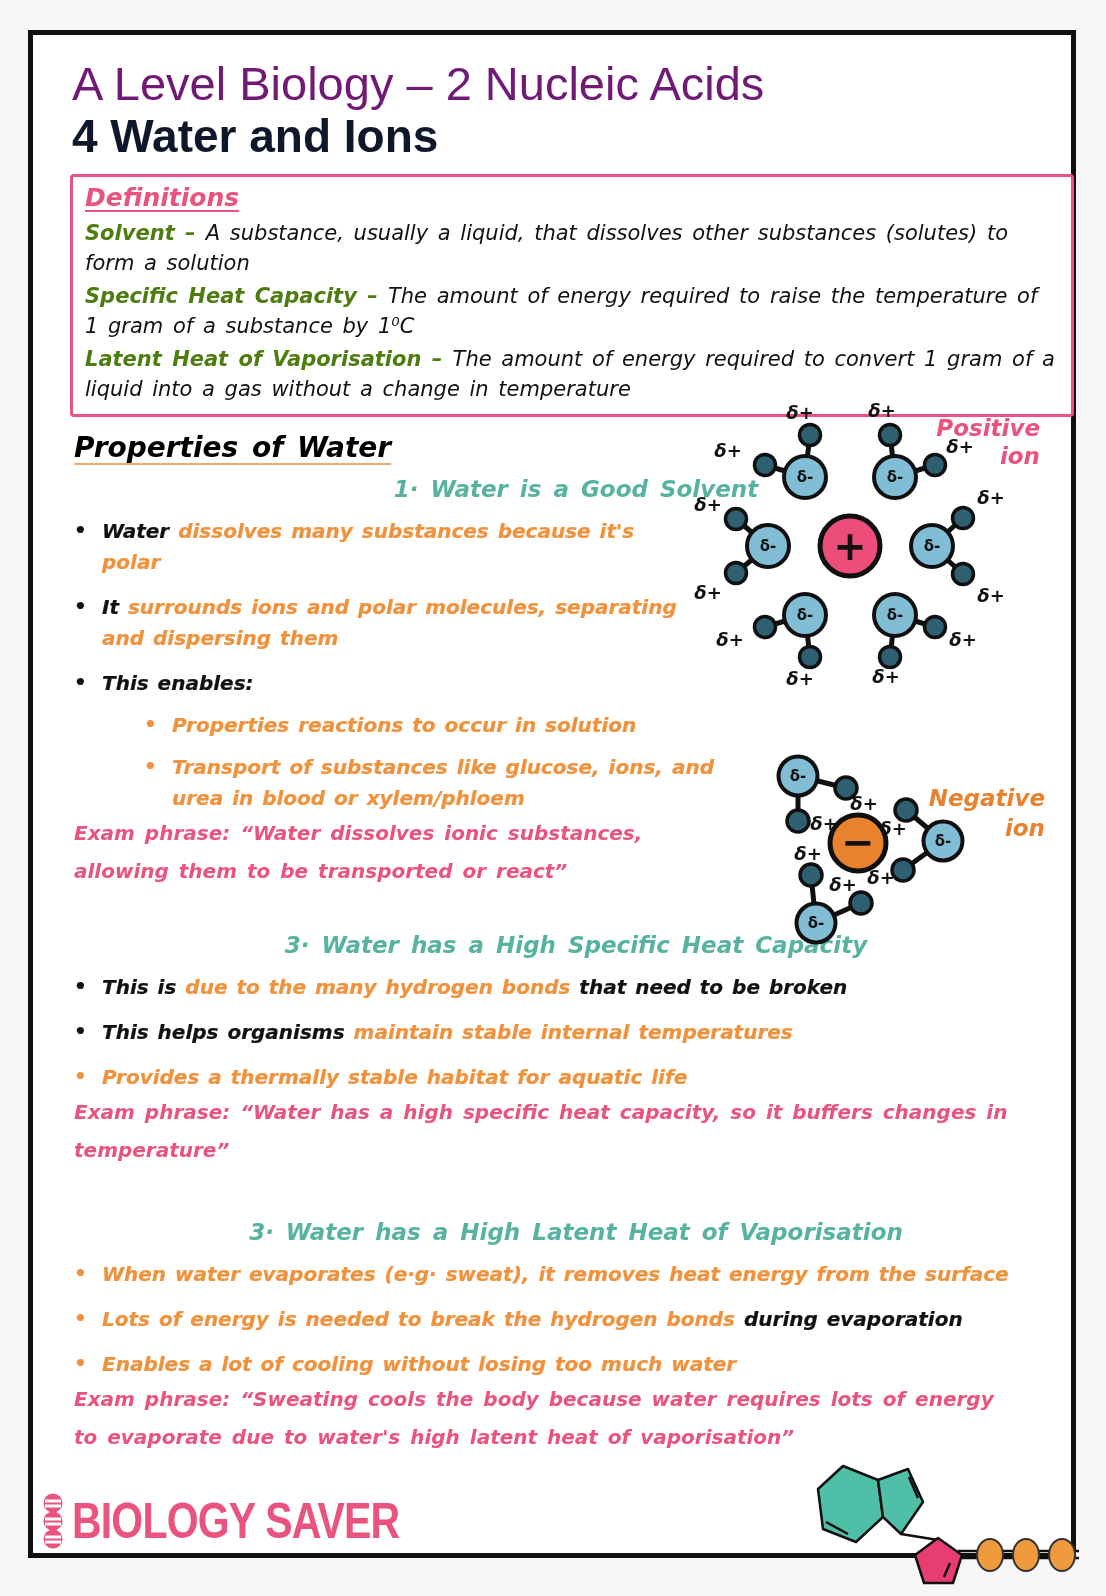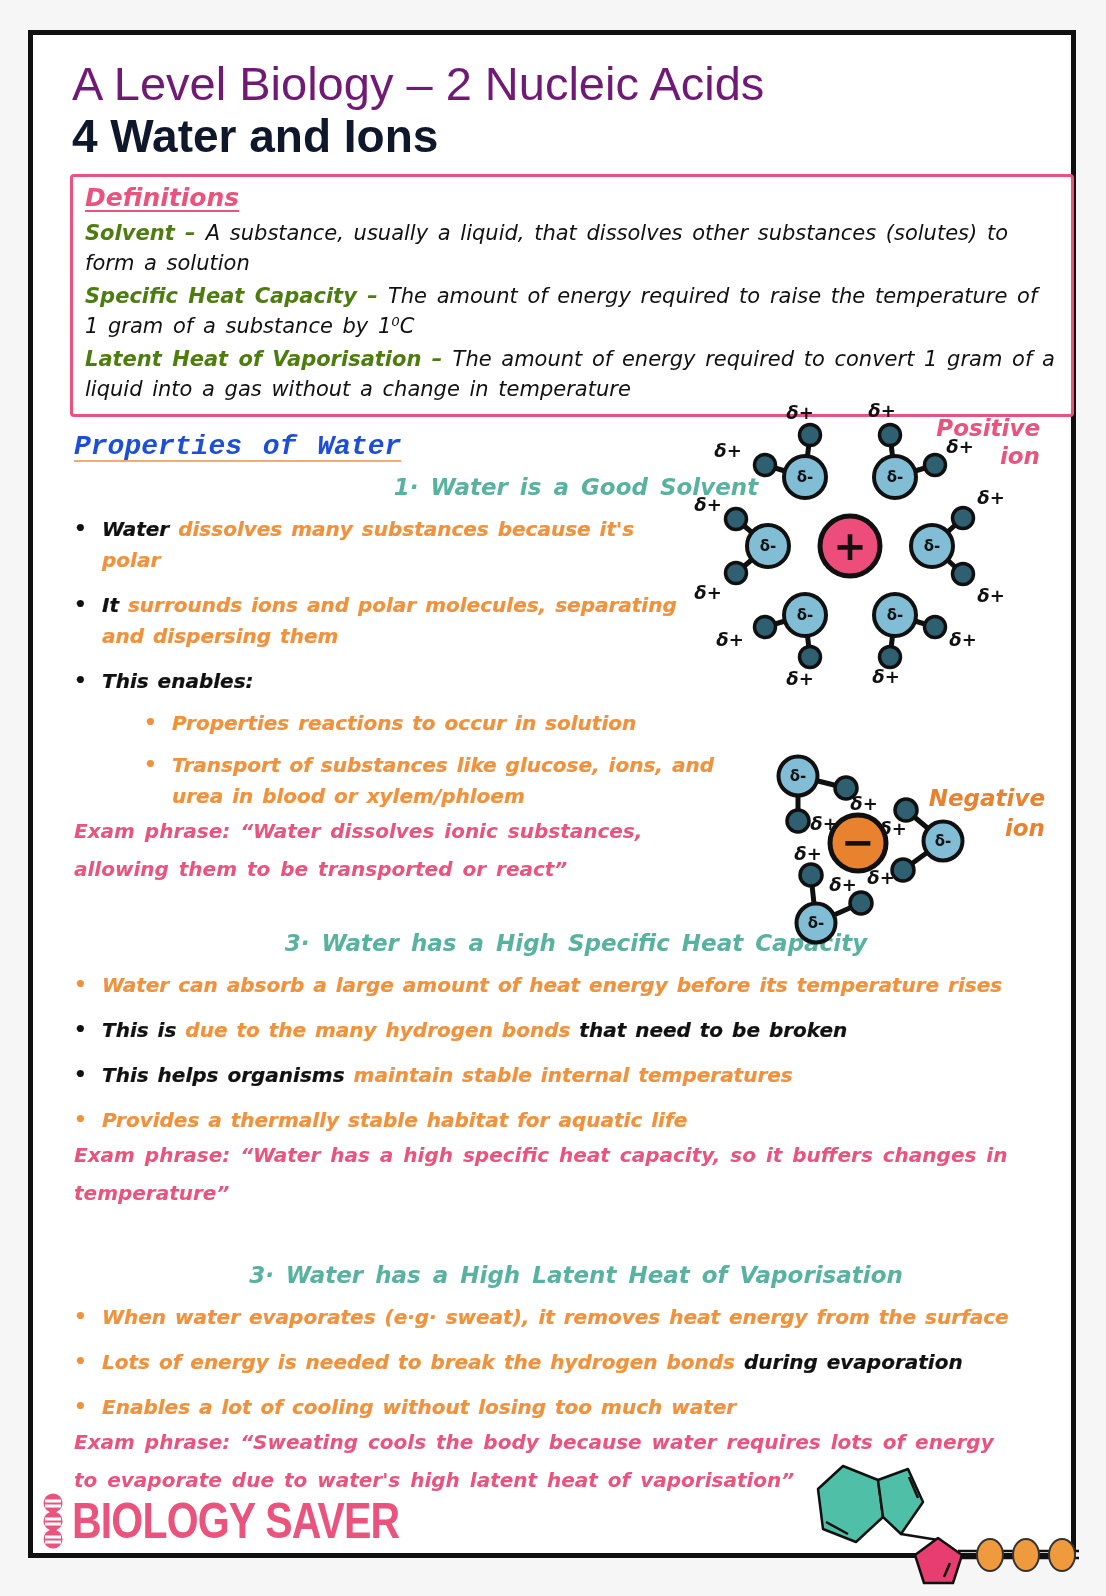--- a/index.html
+++ b/index.html
@@ -15,22 +15,22 @@
   
   .title1{font-family:"Liberation Sans",sans-serif;font-size:47px;line-height:52px;color:#701a75;font-weight:normal;margin-left:4px;}
   .title2{font-family:"Liberation Sans",sans-serif;font-size:46px;line-height:52px;color:#0f172a;font-weight:bold;margin-left:4px;}
   
   .defbox{margin:12px 2px 0 2px;border:3px solid #E9537D;border-radius:4px;padding:6px 12px 10px 12px;}
   .def-heading{display:inline-block;color:#E9537D;font-size:25px;font-weight:bold;font-style:italic;
     text-decoration:underline;text-underline-offset:4px;margin-bottom:3px;}
   .def-item{font-size:21px;line-height:30px;margin-top:3px;font-style:italic;word-spacing:3px;}
   .def-term{color:#4d7c0f;font-weight:bold;}
   
-  .props-heading{display:inline-block;margin:14px 0 0 6px;color:#1d4ed8;font-size:28px;font-weight:bold;font-style:italic;
-    text-decoration:underline;text-decoration-color:#F4AB6C;text-underline-offset:6px;word-spacing:4px;font-family:Liberation Mono, monospace;}
+  .props-heading{display:inline-block;margin:14px 0 0 6px;color:#000000;font-size:28px;font-weight:bold;font-style:italic;
+    text-decoration:underline;text-decoration-color:#F4AB6C;text-underline-offset:6px;word-spacing:4px;}
   .sec-heading{color:#57B2A0;font-size:23px;font-weight:bold;font-style:italic;word-spacing:4px;margin:12px 0 0 8px;text-align:center;}
   .mt40{margin-top:42px;}
   .mt48{margin-top:50px;}
   
   .bullet{position:relative;padding-left:34px;margin-top:14px;font-size:20px;line-height:31px;
     font-style:italic;word-spacing:2px;font-weight:bold;-webkit-text-stroke:0.2px;}
   .bullet .dot{position:absolute;left:6px;top:-1px;font-size:20px;}
   .dot-black{color:#111;}
   .dot-orange{color:#F0913C;}
   .sub{margin-left:70px;margin-top:11px;}
@@ -99,21 +99,21 @@
     <div class="bullet sub w545">
       <span class="dot dot-orange">•</span><span class="hl">Properties reactions to occur in solution</span>
     </div>
     <div class="bullet sub w545">
       <span class="dot dot-orange">•</span><span class="hl">Transport of substances like glucose, ions, and urea in blood or xylem/phloem</span>
     </div>
     <div class="exam w650">Exam phrase: “Water dissolves ionic substances, allowing them to be transported or react”</div>
 
     <div class="sec-heading mt40">3· Water has a High Specific Heat Capacity</div>
     <div class="bullet w960">
-      <span class="dot dot-orange">•</span><span class="bk"></span><span class="hl">Water can absorb a large amount of heat energy before its temperature rises</span><span class="bk"></span>
+      <span class="dot dot-orange">•</span><span class="bk"></span><span class="bk"></span>
     </div>
     <div class="bullet w960">
       <span class="dot dot-black">•</span><span class="bk">This is </span><span class="hl">due to the many hydrogen bonds</span><span class="bk"> that need to be broken</span>
     </div>
     <div class="bullet w960">
       <span class="dot dot-black">•</span><span class="bk">This helps organisms </span><span class="hl">maintain stable internal temperatures</span><span class="bk"></span>
     </div>
     <div class="bullet w960">
       <span class="dot dot-orange">•</span><span class="bk"></span><span class="hl">Provides a thermally stable habitat for aquatic life</span><span class="bk"></span>
     </div>

